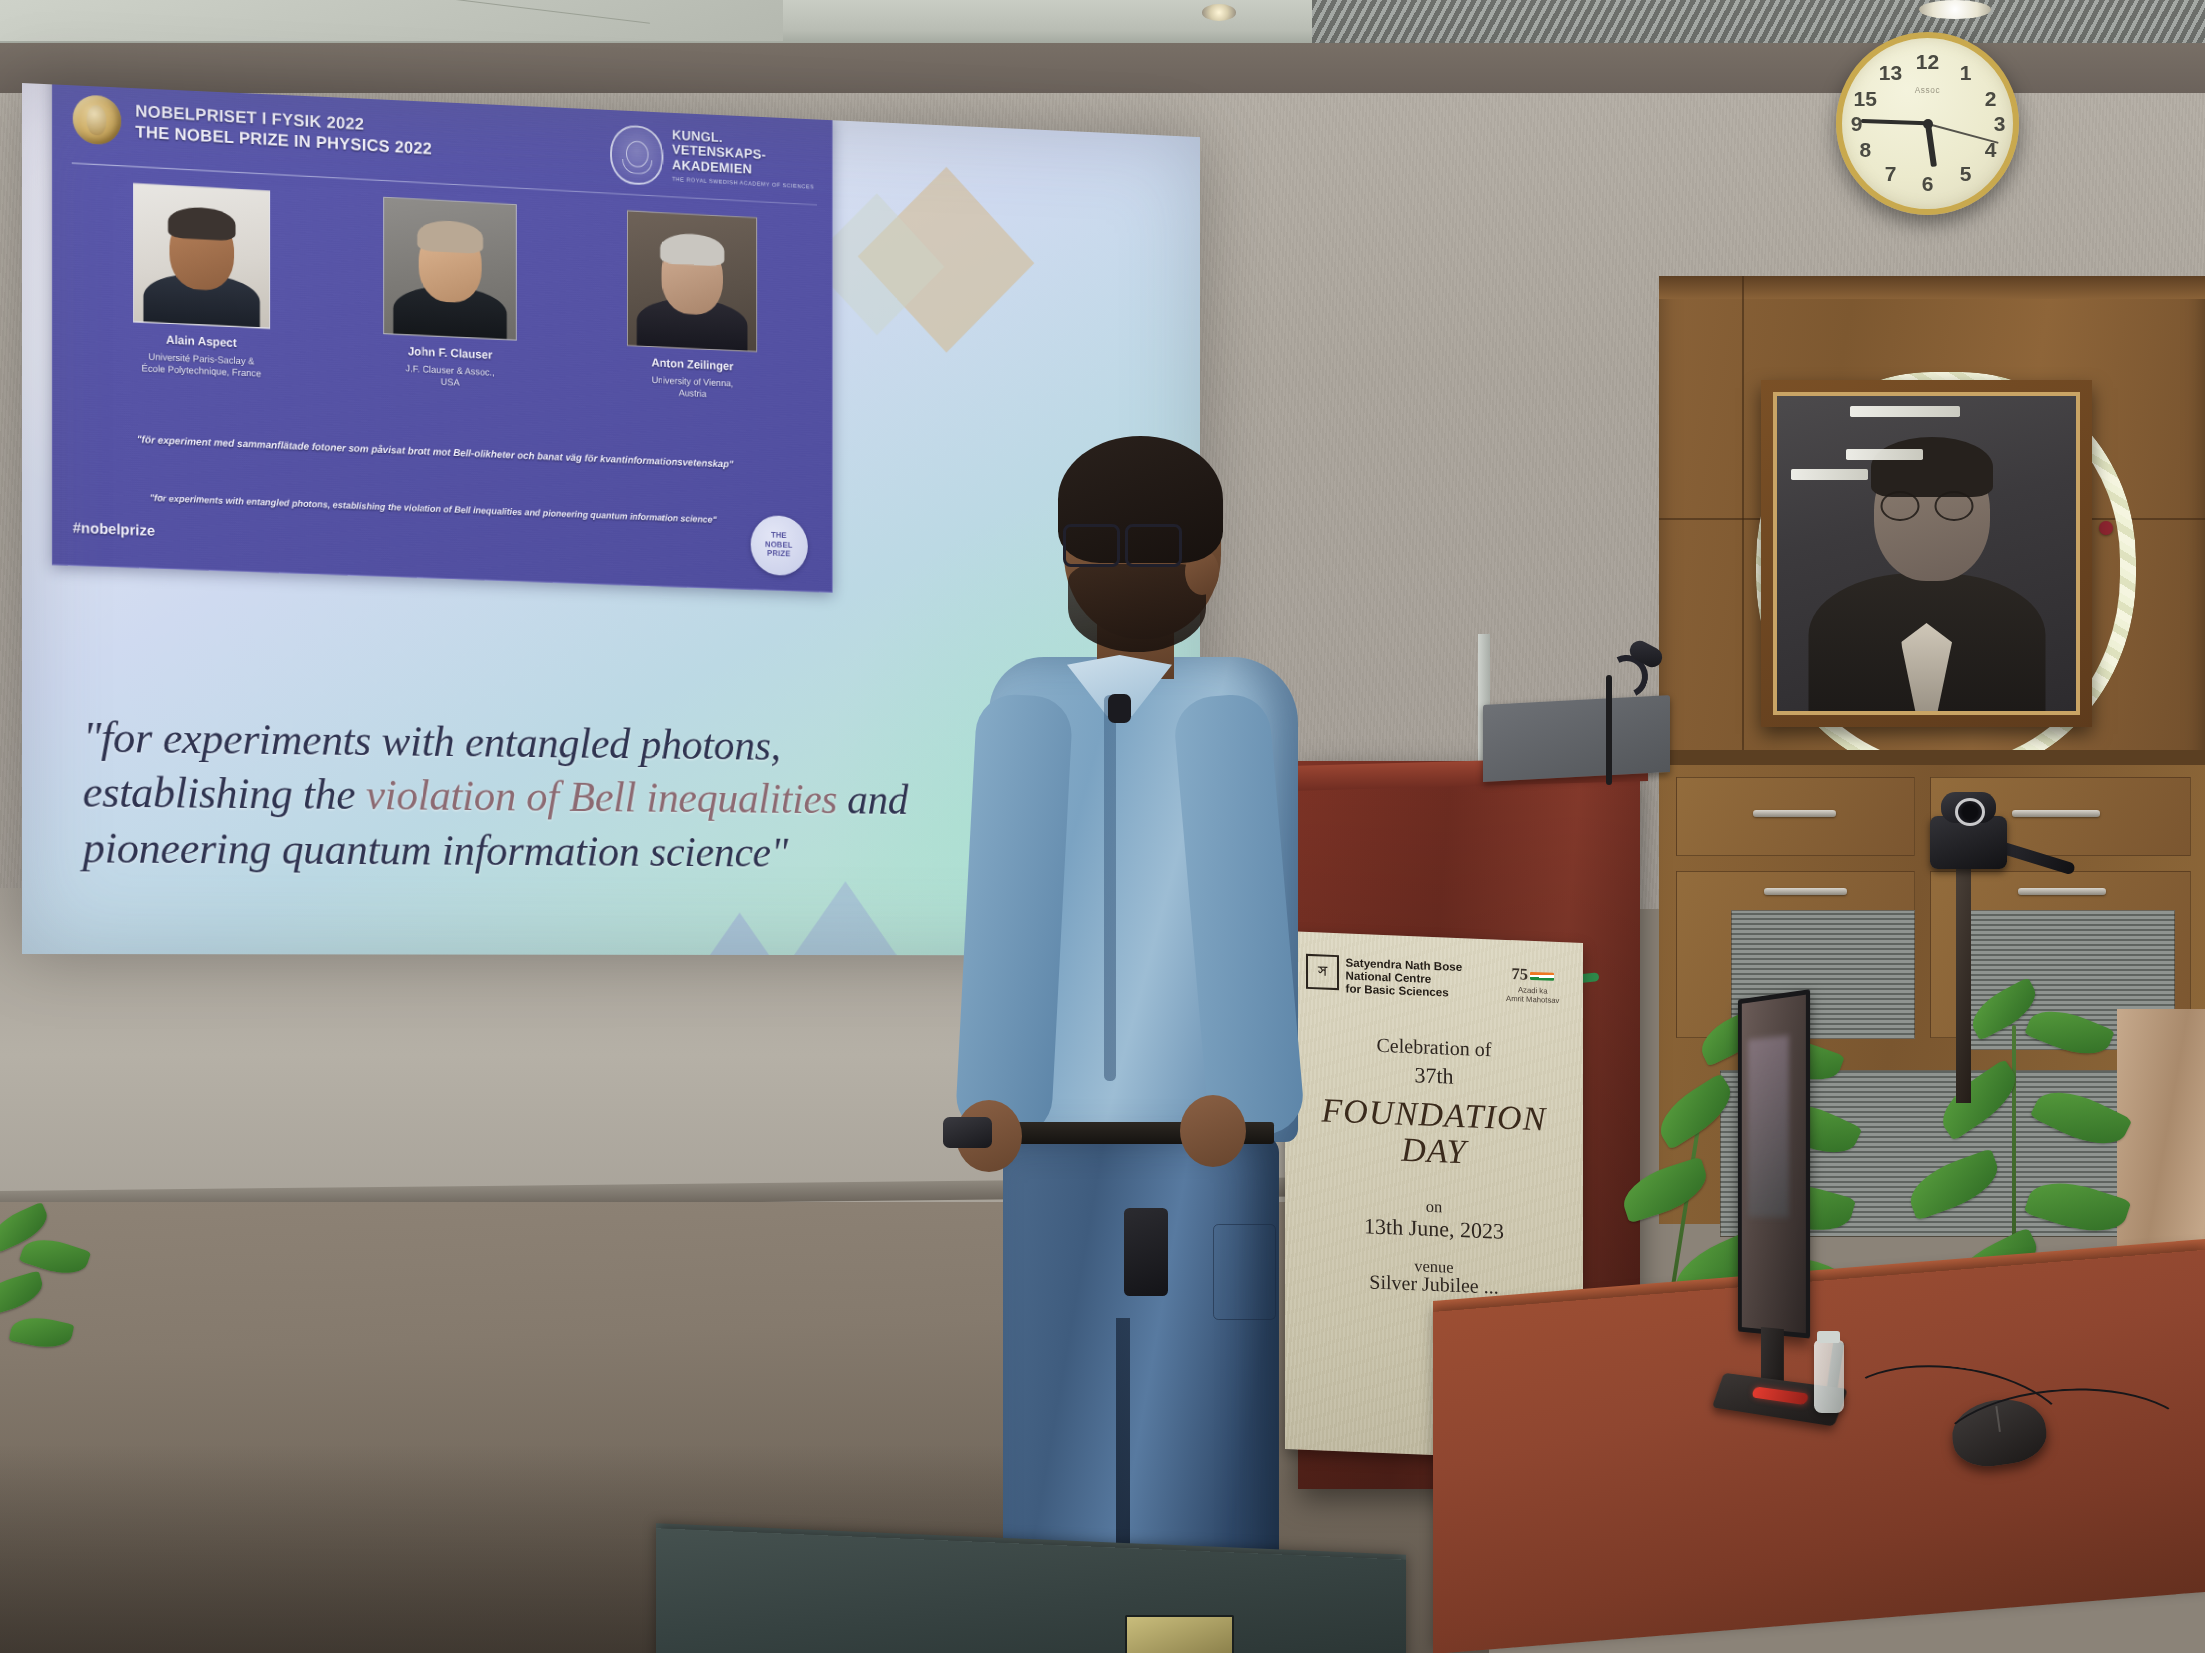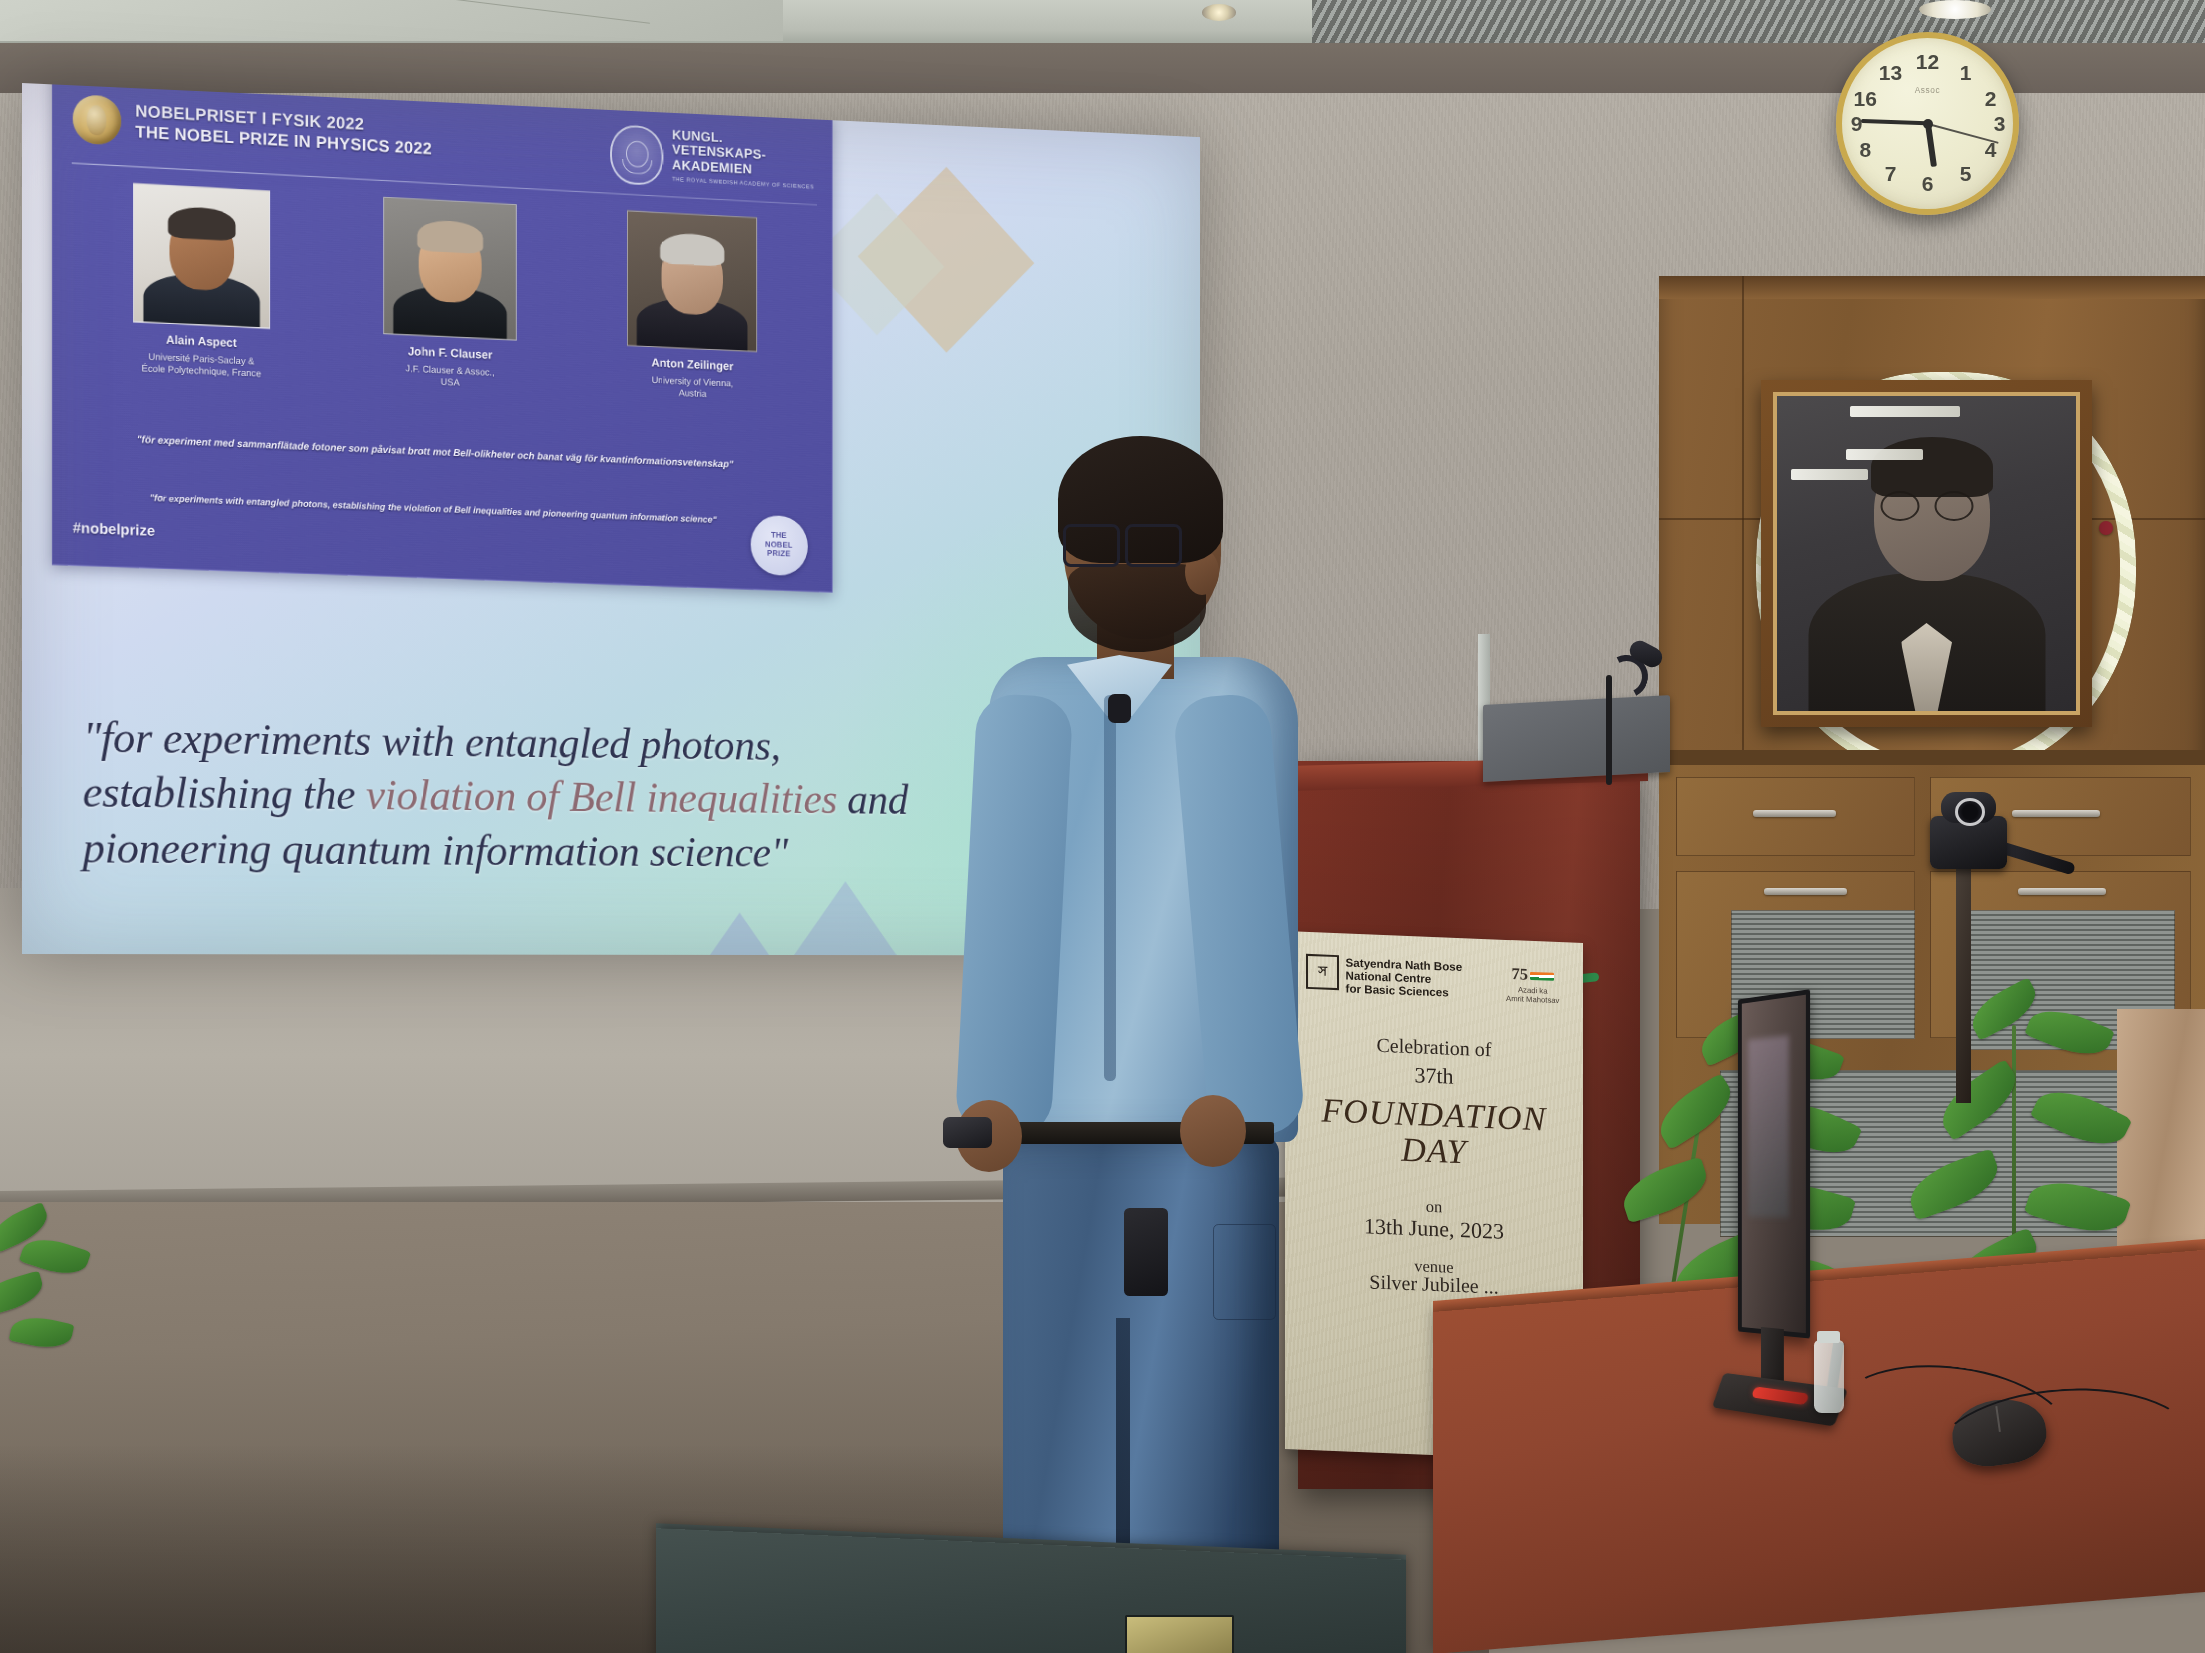--- a/index.html
+++ b/index.html
@@ -448,21 +448,21 @@
     <div class="cnum" style="left:71px;top:8.8px;">12</div>
     <div class="cnum" style="left:109px;top:20px;">1</div>
     <div class="cnum" style="left:134px;top:46px;">2</div>
     <div class="cnum" style="left:143px;top:71px;">3</div>
     <div class="cnum" style="left:134px;top:97px;">4</div>
     <div class="cnum" style="left:109px;top:121px;">5</div>
     <div class="cnum" style="left:71px;top:131px;">6</div>
     <div class="cnum" style="left:34px;top:121px;">7</div>
     <div class="cnum" style="left:8.8px;top:97px;">8</div>
     <div class="cnum" style="left:0px;top:71px;">9</div>
-    <div class="cnum" style="left:8.8px;top:46px;">16</div>
+    <div class="cnum" style="left:8.8px;top:46px;">15</div>
     <div class="cnum" style="left:34px;top:20px;">13</div>
     <div class="chand c-h" style="transform:rotate(82deg);"></div>
     <div class="chand c-m" style="transform:rotate(182deg);"></div>
     <div class="chand c-s" style="transform:rotate(15deg);"></div>
     <div class="c-pin"></div>
   </div>
 
   <div id="woodwall"></div>
   <div class="wood-head"></div>
   <div class="wood-seam" style="left:1659px;top:518px;width:546px;height:2.2px;"></div>

